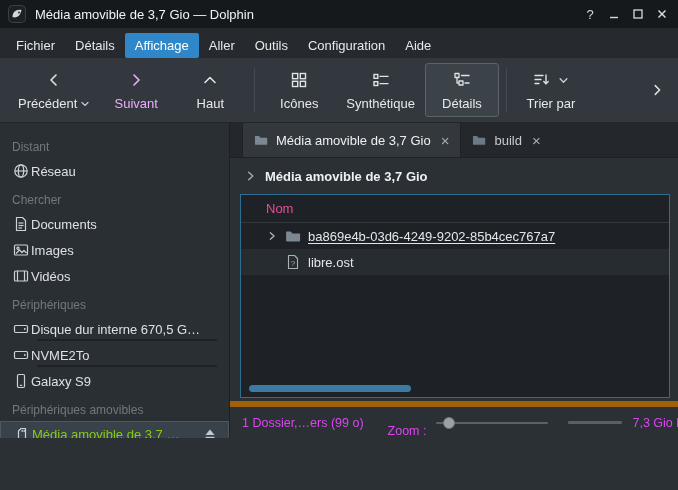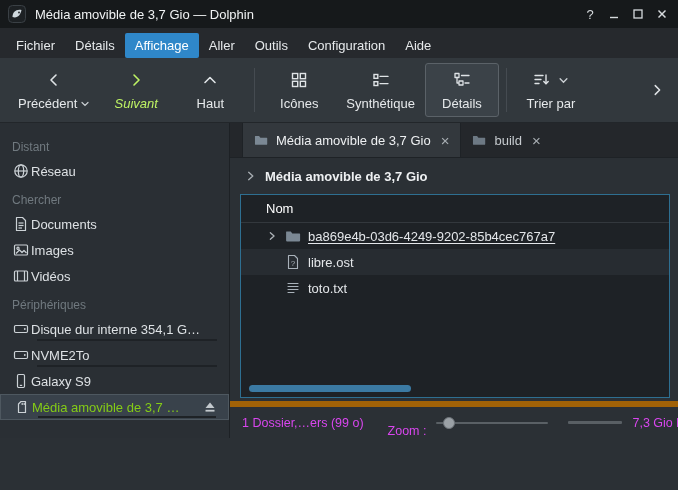--- a/index.html
+++ b/index.html
@@ -23,21 +23,21 @@
   
   .menubar{height:30px;background:#26292d;display:flex;align-items:flex-end;padding-left:6px;flex:none;}
   .mitem{padding:5px 10px;border-radius:2px;color:#e6e9eb;white-space:nowrap;}
   .mitem.active{background:#2f87c9;color:#ffffff;}
 
   
   .toolbar{height:64px;background:#32383d;border-bottom:1px solid #22262a;display:flex;align-items:center;padding:0 8px;flex:none;}
   .tbtn{display:flex;flex-direction:column;align-items:center;justify-content:center;gap:5px;padding:5px 9px;border:1px solid transparent;border-radius:3px;min-width:54px;}
   .tbtn .ticon{height:22px;display:flex;align-items:center;justify-content:center;color:#dfe3e6;}
   .tbtn .tlabel{font-size:13px;color:#e6e9eb;display:flex;align-items:center;gap:4px;white-space:nowrap;}
-  .tbtn.disabled .ticon,.tbtn.disabled .tlabel{color:#bef264;font-style:italic;}
+  .tbtn.disabled .ticon,.tbtn.disabled .tlabel{color:#f0abfc;}
   .tbtn.selected{background:#3b4248;border-color:#5b6268;}
   .tsep{width:1px;height:44px;background:#454b51;margin:0 7px;flex:none;}
   .icon-caret{color:#c9ced2;}
   .iconrow{display:flex;align-items:center;gap:9px;height:22px;}
   .overflow-btn{margin-left:auto;width:26px;height:40px;display:flex;align-items:center;justify-content:center;color:#dfe3e6;}
 
   
   .content{flex:1;display:flex;min-height:0;}
 
   
@@ -57,21 +57,21 @@
   .tab.active{background:#33383d;color:#eef0f2;border-left:1px solid #1e2226;border-right:1px solid #1e2226;}
   .tab .tclose{font-size:15px;color:#a9afb4;margin-left:2px;}
   .tab .tfolder{color:#8d9aa5;}
 
   .crumbrow{height:36px;display:flex;align-items:center;gap:9px;padding-left:15px;flex:none;color:#eef0f2;}
   .crumb-chevron{color:#a7adb2;}
   .crumb-label{font-weight:bold;font-size:13px;}
 
   
   .viewwrap{flex:1;margin:0 8px 3px 10px;border:1px solid rgba(61,174,233,0.55);background:#1e2226;position:relative;overflow:hidden;min-height:0;}
-  .vheader{height:27px;display:flex;align-items:center;padding-left:25px;color:#ffffff;border-bottom:1px solid #33383d;font-size:13px;}
+  .vheader{height:27px;display:flex;align-items:center;padding-left:25px;color:#ec4899;border-bottom:1px solid #33383d;font-size:13px;}
   .frow{height:26px;display:flex;align-items:center;padding-left:24px;gap:7px;color:#e3e6e9;text-align:right;}
   .frow.alt{background:#272c31;}
   .expander{width:13px;height:13px;display:flex;align-items:center;justify-content:center;color:#aeb4b9;flex:none;}
   .ficon{width:16px;height:16px;flex:none;color:#a9b2ba;}
   .fname{white-space:nowrap;}
   .fname.link{text-decoration:underline;text-underline-offset:2px;}
   .hscroll{position:absolute;left:8px;bottom:5px;width:162px;height:7px;border-radius:3.5px;background:#3b7aa3;}
 
   
   .statusbar{height:31px;flex:none;display:flex;align-items:center;padding:0 10px 0 12px;gap:10px;color:#d946ef;font-size:12.5px;border-top:6px solid #a16207;}
@@ -280,21 +280,21 @@
       </div>
 
       <div class="sec">Périphériques</div>
       <div class="sitem">
         <span class="picon">
           <svg width="16" height="16" viewBox="0 0 16 16" fill="none" stroke="currentColor" stroke-width="1.2">
               <rect x="1.5" y="4.5" width="13" height="7" rx="1.2"></rect>
               <circle cx="11.8" cy="8" r="0.9" fill="currentColor" stroke="none"></circle>
             </svg>
         </span>
-        <span>Disque dur interne 354,1 G…</span>
+        <span>Disque dur interne 670,5 G…</span>
         <span class="usagebar"><span class="fill" style="width: 55%;"></span></span>
       </div>
       <div class="sitem">
         <span class="picon">
           <svg width="16" height="16" viewBox="0 0 16 16" fill="none" stroke="currentColor" stroke-width="1.2">
               <rect x="1.5" y="4.5" width="13" height="7" rx="1.2"></rect>
               <circle cx="11.8" cy="8" r="0.9" fill="currentColor" stroke="none"></circle>
             </svg>
         </span>
         <span>NVME2To</span>
@@ -303,20 +303,21 @@
       <div class="sitem">
         <span class="picon">
           <svg width="16" height="16" viewBox="0 0 16 16" fill="none" stroke="currentColor" stroke-width="1.2">
               <rect x="4.5" y="1.5" width="7" height="13" rx="1.2"></rect>
               <line x1="6.8" y1="12.4" x2="9.2" y2="12.4"></line>
             </svg>
         </span>
         <span>Galaxy S9</span>
       </div>
 
+      <div class="sec">Périphériques amovibles</div>
       <div class="sitem selected">
         <span class="picon">
           <svg width="16" height="16" viewBox="0 0 16 16" fill="none" stroke="currentColor" stroke-width="1.2" stroke-linejoin="round">
               <path d="M4.5 5 7 2.5h4.5v11h-7z"></path>
               <line x1="8.2" y1="3.8" x2="8.2" y2="6"></line>
               <line x1="10.2" y1="3.8" x2="10.2" y2="6"></line>
             </svg>
         </span>
         <span>Média amovible de 3,7 …</span>
         <span class="eject">
@@ -382,32 +383,20 @@
           <span class="expander"></span>
           <span class="ficon">
             <svg width="16" height="16" viewBox="0 0 16 16" fill="none" stroke="currentColor" stroke-width="1.1" stroke-linejoin="round">
                 <path d="M3.5 1.5h6l3 3v10h-9z"></path>
                 <text x="8" y="11.5" font-size="8" text-anchor="middle" fill="currentColor" stroke="none" font-family="Liberation Sans, sans-serif">?</text>
               </svg>
           </span>
           <span class="fname">libre.ost</span>
         </div>
 
-        <div class="frow">
-          <span class="expander"></span>
-          <span class="ficon">
-            <svg width="16" height="16" viewBox="0 0 16 16" fill="none" stroke="currentColor" stroke-width="1.1" stroke-linejoin="round" stroke-linecap="round">
-                <line x1="3" y1="3.5" x2="13" y2="3.5"></line>
-                <line x1="3" y1="6.5" x2="13" y2="6.5"></line>
-                <line x1="3" y1="9.5" x2="13" y2="9.5"></line>
-                <line x1="3" y1="12.5" x2="9" y2="12.5"></line>
-              </svg>
-          </span>
-          <span class="fname">toto.txt</span>
-        </div>
 
         <div class="hscroll"></div>
       </div>
 
       <div class="statusbar">
         <span class="sb-summary">1 Dossier,…ers (99 o)</span>
         <span class="sb-zoomlabel">Zoom :</span>
         <span class="zoom-slider">
           <span class="zoom-groove"></span>
           <span class="zoom-handle"></span>

